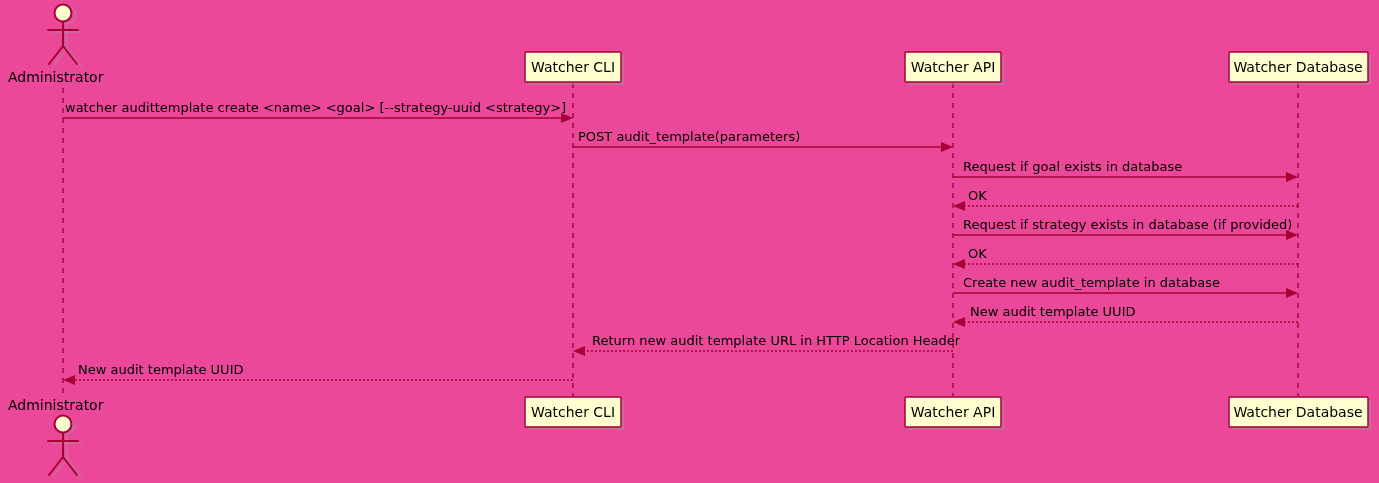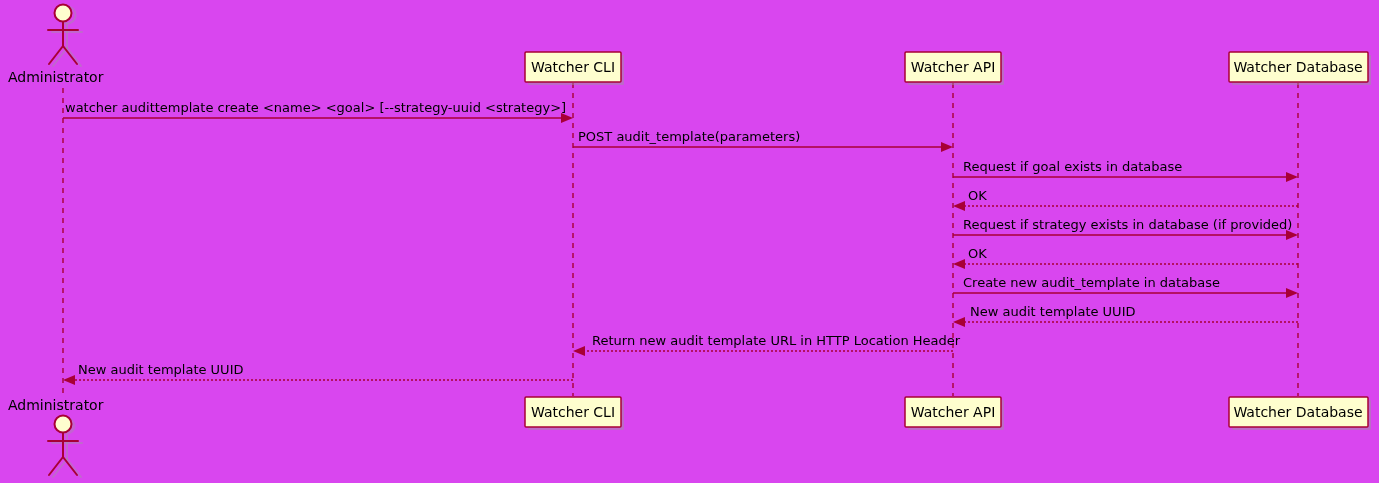--- a/index.html
+++ b/index.html
@@ -8,21 +8,21 @@
     padding: 0;
     background: #FFFFFF;
   }
   body {
     font-family: "DejaVu Sans", sans-serif;
   }
   #diagram-root {
     position: relative;
     width: 1379px;
     height: 483px;
-    background: #d946ef;
+    background: #ec4899;
     overflow: hidden;
   }
   #diagram-svg {
     position: absolute;
     left: 0;
     top: 0;
   }
   .puml-label {
     font-family: "DejaVu Sans", sans-serif;
     font-size: 13px;

